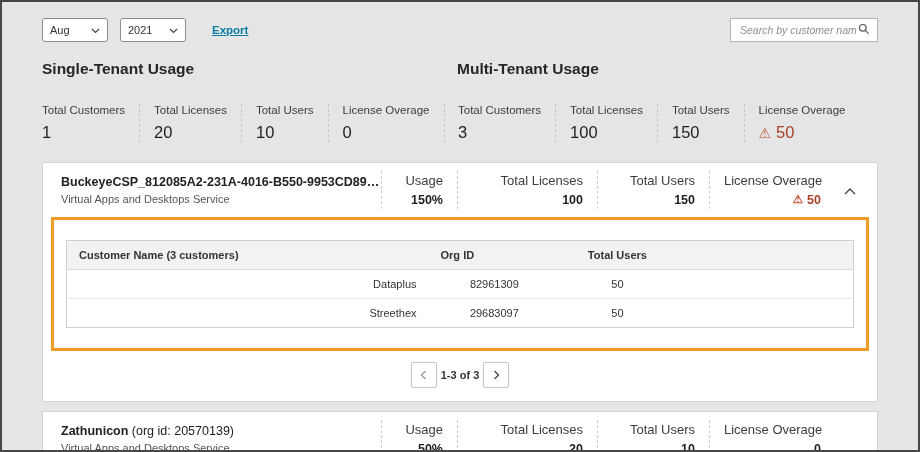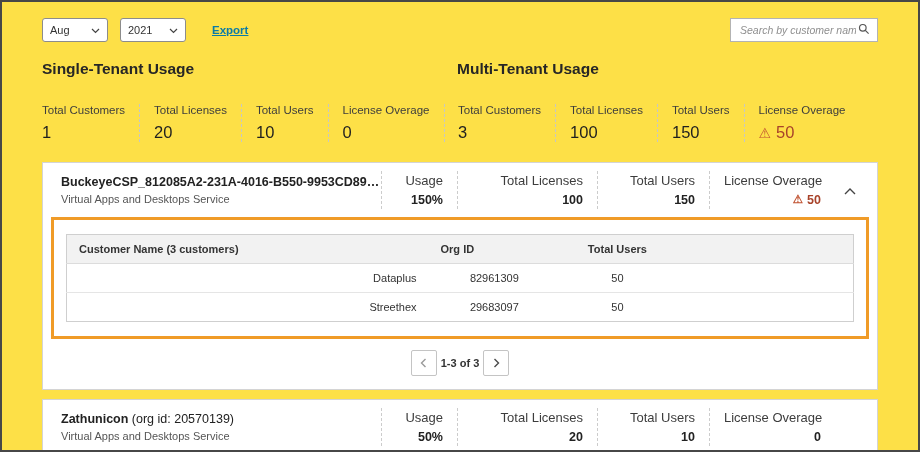--- a/index.html
+++ b/index.html
@@ -1,20 +1,20 @@
 <!DOCTYPE html>
 <html><head>
 <meta charset="utf-8">
 <style>
   * { box-sizing: border-box; }
   html, body { margin:0; padding:0; background:#fff; }
   .frame {
     width:920px; height:452px;
     border:2px solid #474747;
-    background:#fde047;
+    background:#e5e5e5;
     overflow:hidden;
     font-family:"Liberation Sans", sans-serif;
     color:#333;
     position:relative;
   }
 
   
   .topbar { display:flex; align-items:center; padding:16px 40px 0 40px; }
   .select {
     width:66px; height:24px; border:1px solid #8c8c8c; border-radius:3px;
@@ -63,21 +63,21 @@
   .cstat.c1 { width:76px; } .cstat.c2 { width:140px; } .cstat.c3 { width:112px; } .cstat.c4 { width:126px; }
   .cstat-label { font-size:13px; color:#3d3d3d; margin-bottom:5px; white-space:nowrap; }
   .cstat-value { font-size:12.5px; font-weight:bold; color:#222; }
   .cstat-value.overage { color:#a8432a; display:flex; align-items:center; justify-content:flex-end; gap:4px; }
   .cstat .warn-icon { font-size:11.5px; }
   .chev-btn { width:30px; display:flex; align-items:center; justify-content:center;
     background:none; border:none; cursor:pointer; padding:0; }
   .chev-spacer { width:30px; }
 
   
-  .annotation { margin:0 8px; border:3px solid #f09b28; padding:14px 12px; }
+  .annotation { margin:0 8px; border:3px solid #f09b28; padding:20px 12px; }
   table.cust { width:100%; border-collapse:collapse; border:1px solid #cfcfcf;
     font-size:11px; color:#333; }
   table.cust th { background:#f2f2f2; text-align:left; font-weight:bold;
     padding:8px 12px; border-bottom:1px solid #dcdcdc; }
   table.cust td { padding:8px 12px; border-bottom:1px solid #e5e5e5;text-align:right; }
   table.cust tbody tr:last-child td { border-bottom:none; }
   table.cust th.center, table.cust td.center { text-align:center; }
 
   
   .pagination { display:flex; align-items:center; justify-content:center; gap:4px;

